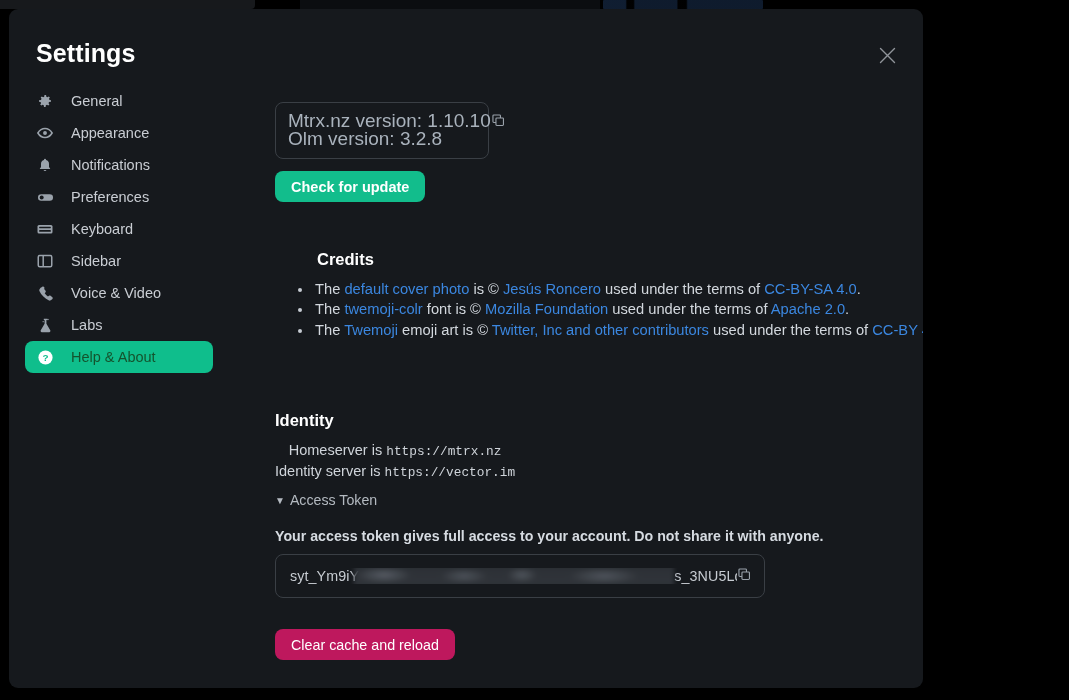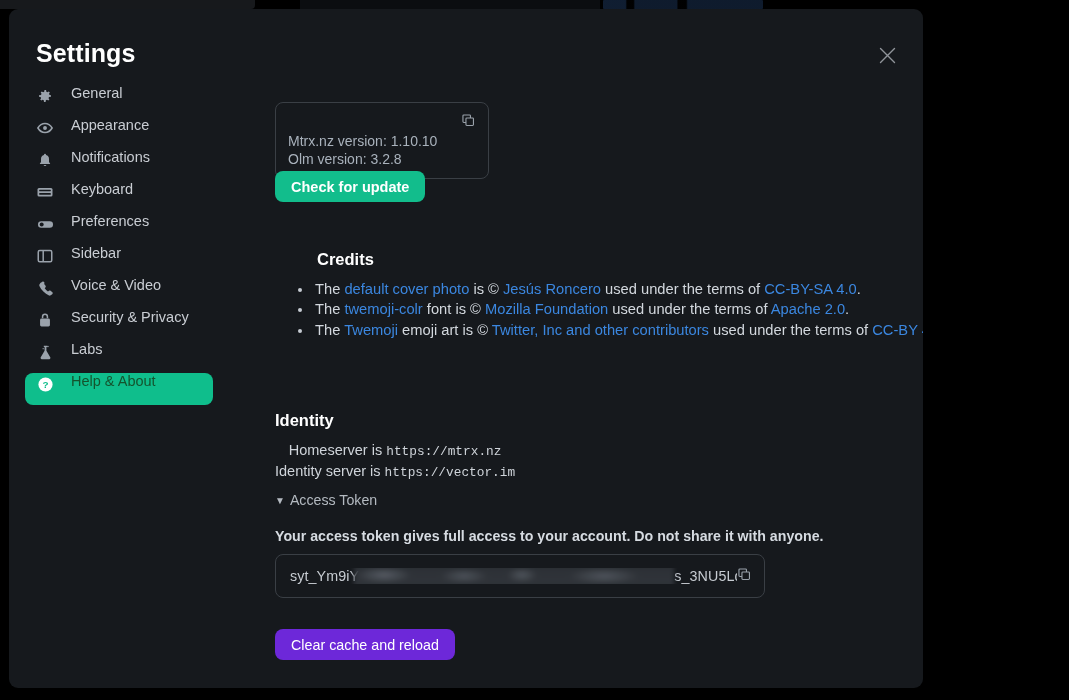--- a/index.html
+++ b/index.html
@@ -91,20 +91,21 @@
 
   
   .sidebar {
     position: absolute;
     left: 16px;
     top: 76px;
     width: 188px;
   }
   .sidebar-item {
     display: flex;
+    align-items: center;
     height: 32px;
     padding: 0 0 0 9px;
     border-radius: 8px;
     margin-bottom: 0px;
     cursor: pointer;
   }
   .sidebar-item .icon {
     width: 22px;
     height: 22px;
     display: flex;
@@ -139,25 +140,24 @@
     width: 214px;
     box-sizing: border-box;
     border: 1px solid #3a3f45;
     border-radius: 8px;
     padding: 9px 12px 10px 12px;
     display: flex;
     align-items: flex-start;
     justify-content: space-between;
   }
   .version-lines {
-    font-size: 14px;
+    font-size: 19px;
     color: #a9b2bc;
     line-height: 18px;
     white-space: nowrap;
-    margin-top: 20px;
   }
   .copy-icon { margin-top: 1px; flex: 0 0 auto; cursor: pointer; }
 
   .btn {
     border: none;
     border-radius: 8px;
     font-family: "Liberation Sans", sans-serif;
     font-size: 14.5px;
     font-weight: bold;
     cursor: pointer;
@@ -284,21 +284,21 @@
       linear-gradient(180deg, rgba(46,50,56,0.0) 0%, rgba(46,50,56,0.95) 22%, rgba(50,54,60,0.95) 78%, rgba(46,50,56,0.0) 100%);
     filter: blur(2.2px);
     pointer-events: none;
   }
 
   .btn-danger {
     position: absolute;
     left: 0;
     top: 620px;
     height: 31px;
-    background: #6d28d9;
+    background: #be185d;
     color: #ffffff;
     font-weight: normal;
     font-size: 14.3px;
   }
 </style>
 </head>
 <body>
 
 <div class="app-backdrop">
   <div class="bg-sliver-left"></div>
@@ -344,67 +344,58 @@
         <svg width="16" height="16" viewBox="0 0 24 24" fill="#9aa2ab">
           <path d="M12 2.5a1.5 1.5 0 00-1.5 1.5v.6A6 6 0 006 10.5V15l-1.6 2.2a.6.6 0 00.5.95h14.2a.6.6 0 00.5-.95L18 15v-4.5a6 6 0 00-4.5-5.9V4A1.5 1.5 0 0012 2.5z"></path>
           <path d="M9.8 19.5a2.3 2.3 0 004.4 0z"></path>
         </svg>
       </span>
       <span class="label">Notifications</span>
     </div>
 
     <div class="sidebar-item">
       <span class="icon">
+        <svg width="19" height="19" viewBox="0 0 24 24">
+          <rect x="2.5" y="8" width="19" height="8.2" rx="4.1" fill="#9aa2ab"></rect>
+          <circle cx="7.2" cy="12.1" r="2.5" fill="#16191d"></circle>
+        </svg>
+      </span>
+      <span class="label">Preferences</span>
+    </div>
+
+    <div class="sidebar-item">
+      <span class="icon">
         <svg width="18" height="18" viewBox="0 0 24 24">
           <rect x="2" y="6.5" width="20" height="11.5" rx="2" fill="#9aa2ab"></rect>
           <rect x="4.2" y="9" width="15.6" height="2" rx="0.6" fill="#16191d"></rect>
           <rect x="4.2" y="13.3" width="15.6" height="2.4" rx="0.8" fill="#16191d"></rect>
         </svg>
       </span>
       <span class="label">Keyboard</span>
     </div>
 
     <div class="sidebar-item">
       <span class="icon">
-        <svg width="19" height="19" viewBox="0 0 24 24">
-          <rect x="2.5" y="8" width="19" height="8.2" rx="4.1" fill="#9aa2ab"></rect>
-          <circle cx="7.2" cy="12.1" r="2.5" fill="#16191d"></circle>
-        </svg>
-      </span>
-      <span class="label">Preferences</span>
-    </div>
-
-    <div class="sidebar-item">
-      <span class="icon">
         <svg width="18" height="18" viewBox="0 0 24 24" fill="none" stroke="#9aa2ab" stroke-width="2">
           <rect x="3" y="4.5" width="18" height="15" rx="2"></rect>
           <path d="M9.6 4.5v15"></path>
         </svg>
       </span>
       <span class="label">Sidebar</span>
     </div>
 
     <div class="sidebar-item">
       <span class="icon">
         <svg width="17" height="17" viewBox="0 0 24 24" fill="#9aa2ab">
           <path d="M6.6 3c-.6 0-1.1.3-1.5.8L3.6 6c-.5.7-.6 1.6-.2 2.4 1.3 3 3.2 5.7 5.6 8 2.3 2.3 5 4.2 8 5.5.8.4 1.7.2 2.3-.3l2.2-1.6c.5-.4.8-.9.8-1.5 0-.5-.2-1-.6-1.3l-2.6-2c-.6-.5-1.5-.5-2.1 0l-1.5 1.2c-1.9-1.1-3.5-2.7-4.6-4.6l1.2-1.5c.5-.6.5-1.5 0-2.1l-2-2.6A1.8 1.8 0 006.6 3z"></path>
         </svg>
       </span>
       <span class="label">Voice &amp; Video</span>
     </div>
 
-    <div class="sidebar-item">
-      <span class="icon">
-        <svg width="16" height="16" viewBox="0 0 24 24" fill="#9aa2ab">
-          <path d="M12 2.2A4.8 4.8 0 007.2 7v2.4h2.3V7a2.5 2.5 0 015 0v2.4h2.3V7A4.8 4.8 0 0012 2.2z"></path>
-          <rect x="4.6" y="9.8" width="14.8" height="11.8" rx="2.2"></rect>
-        </svg>
-      </span>
-      <span class="label">Security &amp; Privacy</span>
-    </div>
 
     <div class="sidebar-item">
       <span class="icon">
         <svg width="17" height="17" viewBox="0 0 24 24" fill="#9aa2ab">
           <path d="M9.6 2.6h4.8v1.7h-1.1v5.3l5.4 9.2a1.7 1.7 0 01-1.5 2.6H6.8a1.7 1.7 0 01-1.5-2.6l5.4-9.2V4.3H9.6z"></path>
           <circle cx="15.4" cy="3.4" r="1.1"></circle>
           <circle cx="8.7" cy="6.6" r="0.9"></circle>
         </svg>
       </span>
       <span class="label">Labs</span>

